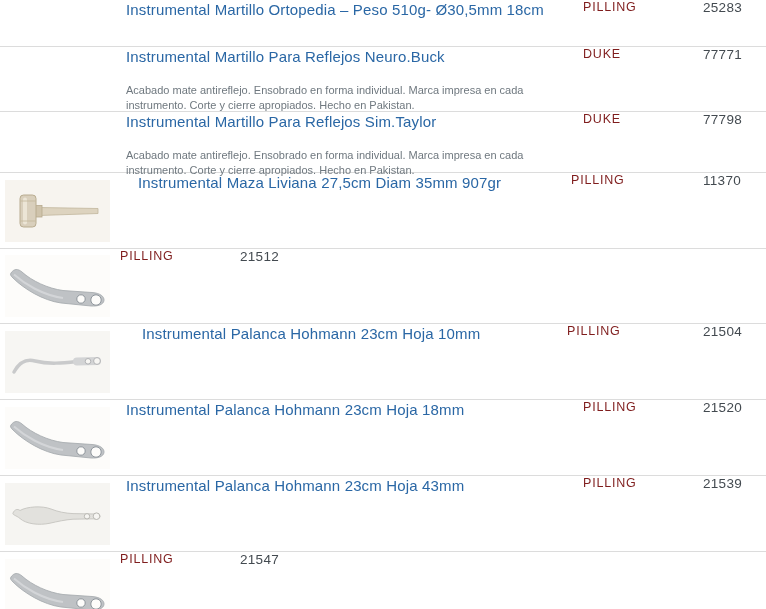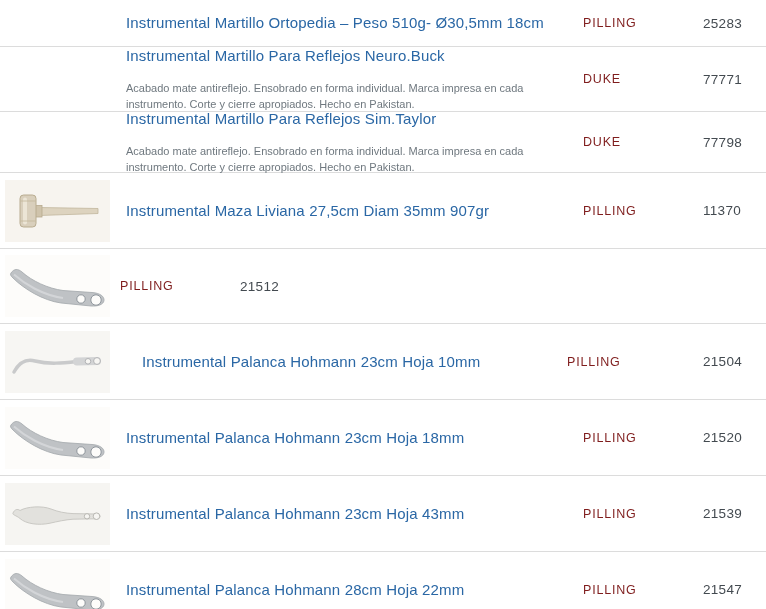--- a/index.html
+++ b/index.html
@@ -2,26 +2,26 @@
 <html><head>
 <meta charset="utf-8">
 <style>
   * { margin:0; padding:0; box-sizing:border-box; }
   html,body { background:#ffffff; }
   body {
     width:766px; height:609px; overflow:hidden;
     font-family:"Liberation Sans", sans-serif;
   }
   .table { width:766px; height:609px; overflow:hidden; background:#fff; }
-  .row { display:flex; align-items:center; width:100%; }
+  .row { display:flex; align-items:flex-start; width:100%; }
   .row + .row { border-top:1px solid #dcdcdc; }
   .row:nth-child(1){ height:46px; }
   .row:nth-child(2){ height:65px; }
   .row:nth-child(3){ height:61px; }
-  .row:nth-child(4){ height:76px; }
+  .row:nth-child(4){ height:76px;gap:12px; }
   .row:nth-child(5){ height:75px; }
   .row:nth-child(6){ height:76px;gap:16px; }
   .row:nth-child(7){ height:76px; }
   .row:nth-child(8){ height:76px; }
   .row:nth-child(9){ height:76px; }
   .img-cell { flex:0 0 120px; height:100%; display:flex; align-items:center; }
   .thumb { width:105px; height:62px; margin-left:5px; display:block; }
   .name-cell { flex:1 1 auto; min-width:0; padding-left:6px; }
   .title {
     display:block; max-width:420px;
@@ -173,20 +173,16 @@
     <div class="brand-cell">PILLING</div>
     <div class="code-cell">21539</div>
   </div>
 
   <div class="row">
     <div class="img-cell">
         <svg viewBox="0 0 105 62" class="thumb">
           <use href="#sym-hohmann-retractor-icon"></use>
         </svg>
       </div>
-    <div class="name-cell">
-      <a class="title" href="#">Instrumental Palanca Hohmann 28cm Hoja 22mm</a>
-
-    </div>
     <div class="brand-cell">PILLING</div>
     <div class="code-cell">21547</div>
   </div>
 </div>
 
 </body></html>

